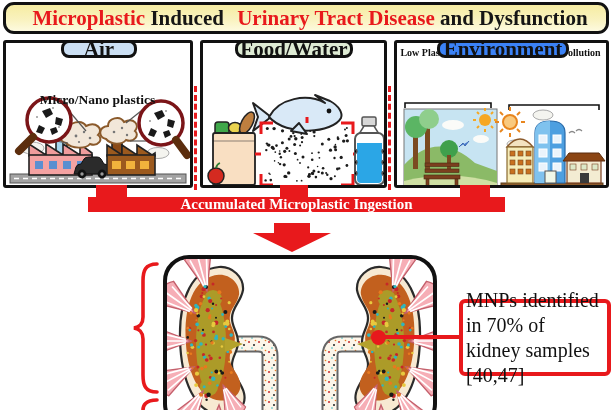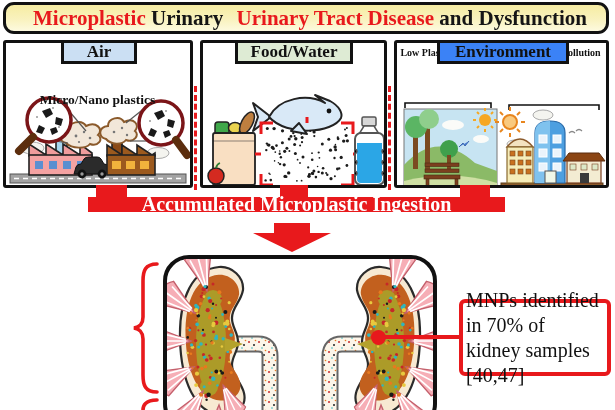--- a/index.html
+++ b/index.html
@@ -13,58 +13,58 @@
     display:flex;align-items:center;justify-content:center;font-weight:bold;font-size:21px;white-space:pre;}
   .seg-red{color:#E8191C;margin-left:8px;} .seg-dark{color:#151515;}
 
   
   .panel{top:40px;height:148px;border:3px solid #111;border-radius:3px;background:#fff;}
   #panel-air{left:3px;width:190px;}
   #panel-food{left:200px;width:187px;}
   #panel-env{left:394px;width:215px;}
   .sep{top:86px;height:104px;width:0;border-left:3px dashed #E8191C;}
   #sep-1{left:194px;} #sep-2{left:388px;}
-  .tab{top:40px;height:24px;border:3px solid #111;border-radius:0;z-index:3;
-       display:flex;align-items:center;justify-content:center;font-weight:bold;font-size:17px;color:#111;}
+  .tab{top:40px;height:18px;border:3px solid #111;border-radius:8px;z-index:3;
+       display:flex;align-items:center;justify-content:center;font-weight:bold;font-size:21px;color:#111;}
   #tab-air{left:61px;width:76px;background:#CBDFF3;}
   #tab-food{left:235px;width:118px;background:#DEEBD4;}
   #tab-env{left:437px;width:132px;background:#3b82f6;}
   .panel svg{position:absolute;left:0;top:0;}
   #air-caption{left:25px;top:92px;width:145px;text-align:center;font-weight:bold;font-size:13.5px;color:#111;}
   .env-sub{top:47px;font-weight:bold;font-size:10px;color:#111;text-align:center;}
   #env-low-label{left:398px;width:96px;}
   #env-high-label{left:502px;width:104px;}
 
   
   .connector{background:#E8191C;top:185px;height:13px;}
   #conn-air{left:96px;width:31px;}
   #conn-food{left:280px;width:28px;}
   #conn-env{left:460px;width:30px;}
   #banner{left:88px;top:197px;width:417px;height:15px;background:#E8191C;display:flex;align-items:center;
-          justify-content:center;color:#fff;font-weight:bold;font-size:20px;}
+          justify-content:center;color:#fff;font-weight:bold;font-size:15px;}
   #arrow-stem{left:274px;top:223px;width:36px;height:11px;background:#E8191C;}
   #arrow-head{left:253px;top:233px;width:0;height:0;border-left:39px solid transparent;
               border-right:39px solid transparent;border-top:19px solid #E8191C;}
 
   
   #kidney-box{left:163px;top:255px;width:274px;height:175px;border:4px solid #111;border-radius:26px;background:#fff;}
   #kidney-label{left:10px;top:303px;width:118px;text-align:center;font-weight:bold;font-size:29px;color:#111;}
   #callout-box{left:459px;top:299px;width:152px;height:77px;border:4px solid #E8191C;border-radius:6px;
                background:#fff;z-index:6;display:flex;align-items:center;justify-content:center;}
   #callout-text{width:138px;text-align:left;font-weight:normal;font-size:20px;line-height:1.25;color:#111;}
   #callout-line{left:379px;top:335px;width:82px;height:4px;background:#E8191C;z-index:5;}
   #callout-dot{left:371px;top:330px;width:15px;height:15px;border-radius:50%;background:#E8191C;z-index:5;}
   .brace-svg{overflow:visible;}
 </style>
 </head>
 <body>
 
 <div id="canvas">
 
-  <div id="title-bar" class="abs"><span class="seg-red">Microplastic </span><span class="seg-dark">Urinary </span><span class="seg-red">Urinary Tract Disease </span><span class="seg-dark">and Dysfunction</span></div>
+  <div id="title-bar" class="abs"><span class="seg-red">Microplastic </span><span class="seg-dark">Induced </span><span class="seg-red">Urinary Tract Disease </span><span class="seg-dark">and Dysfunction</span></div>
 
   <div id="panel-air" class="abs panel">
     <svg width="184" height="142" viewBox="0 0 184 142">
 
       <g>
         <rect x="4" y="131" width="176" height="9" fill="#A3A3A3" stroke="#555" stroke-width="1"></rect>
         <line x1="8" y1="135.5" x2="178" y2="135.5" stroke="#fff" stroke-width="1.6" stroke-dasharray="5 4"></line>
       </g>
 
       <ellipse cx="26" cy="105" rx="12" ry="6" fill="#F4F4EF" stroke="#aaa"></ellipse>

